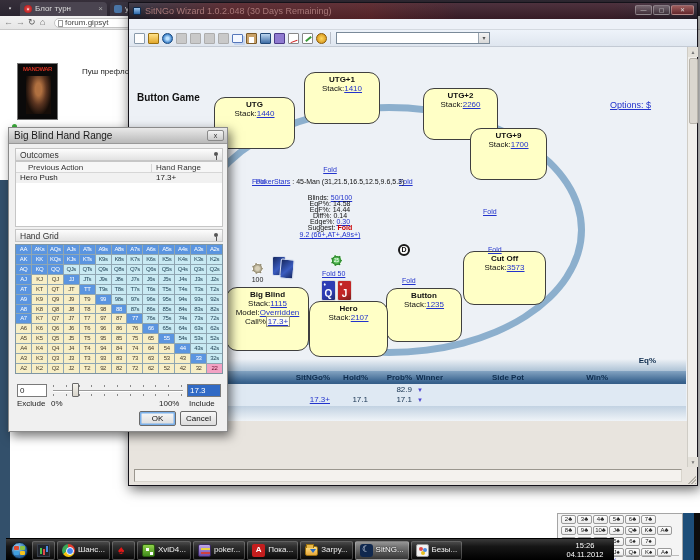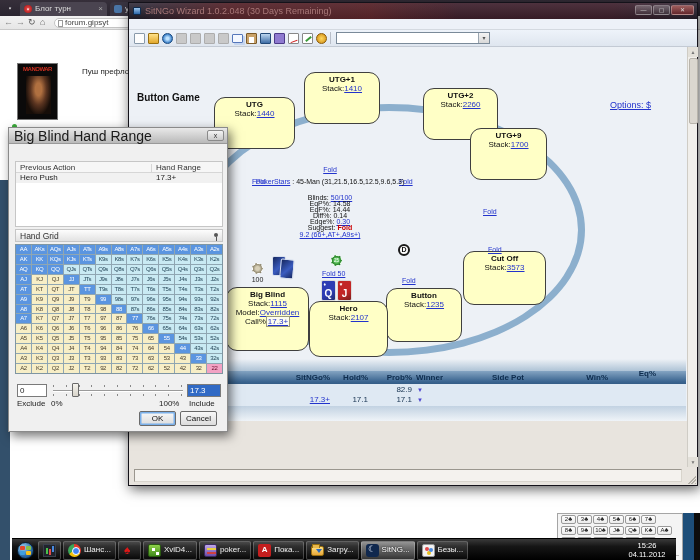--- a/index.html
+++ b/index.html
@@ -129,51 +129,51 @@
   .rrows1 { position:absolute; left:1px; top:337px; width:556px; height:22px; background:#dfe9f3; }
   .rband2 { position:absolute; left:1px; top:359px; width:556px; height:16px; background:linear-gradient(#c2d2e2,#f2f6fa); }
   .rcol { position:absolute; font-size:8px; white-space:nowrap; }
   .rcol.hd { font-weight:bold; color:#0d2c4e; top:2.5px; }
   .rcol.vl { color:#15314f; }
   .tri { color:#4f46d0; font-size:6px; }
 
   
   #dialog { position:absolute; left:8px; top:127px; width:220px; height:305px; background:#f0f0f0; border:1px solid #8a8a8a; box-shadow:3px 4px 10px rgba(0,0,0,.55); z-index:40; }
   #dlg-title { position:absolute; left:0; top:0; width:100%; height:16px; background:linear-gradient(#e9e9e9,#b9b9b9); border-bottom:1px solid #999; display:flex; align-items:center; padding-left:5px; }
-  #dlg-title-text { font-size:14px; color:#1a1a1a; }
+  #dlg-title-text { font-size:10px; color:#1a1a1a; }
   #dlg-close { position:absolute; right:3px; top:2px; width:17px; height:11px; background:linear-gradient(#f4f4f4,#cacaca); border:1px solid #8a8a8a; border-radius:2px; font-size:7px; color:#333; text-align:center; line-height:10px; }
   .grp-hdr { position:absolute; left:6px; width:208px; height:13px; background:linear-gradient(#fdfdfd,#e2e2e2); border:1px solid #c6c6c6; font-size:8.5px; color:#333; line-height:12px; padding-left:4px; }
   .pin { position:absolute; right:4px; top:3px; width:4px; height:4px; border-radius:50%; background:#555; }
   .pin::after { content:""; position:absolute; left:1.5px; top:4px; width:1px; height:4px; background:#555; }
   #grp-outcomes { top:20px; } #grp-grid { top:101px; }
   #olist { position:absolute; left:6px; top:33px; width:208px; height:66px; background:#fff; border:1px solid #c6c6c6; }
   #olist-hdr { height:11px; background:#f6f6f6; border-bottom:1px solid #d6d6d6; position:relative; }
   #olist-hdr span { position:absolute; top:2px; font-size:8px; color:#333; }
-  .oc1 { left:4px; } .oc2 { left:140px; border-left:1px solid #d6d6d6; padding-left:4px; margin-left:-5px; }
+  .oc1 { left:12px; } .oc2 { left:140px; border-left:1px solid #d6d6d6; padding-left:4px; margin-left:-5px; }
   .orow { height:10px; background:#f1f1f1; position:relative; }
   .orow span { position:absolute; top:1px; font-size:8px; color:#222; }
   #grid { position:absolute; left:6px; top:116px; width:208px; height:130px; background:#8fa6b2; border:1px solid #7f96a2; display:grid; grid-template-columns:repeat(13,1fr); grid-auto-rows:1fr; gap:1px; }
   .cell { font-size:6px; letter-spacing:-0.4px; text-align:center; line-height:9px; overflow:hidden; }
   .g1 { background:#5b95e0; color:#fff; }
   .gS { background:#c9eaf3; color:#27485a; }
   .gO { background:#f7eec6; color:#4a4030; }
   .gP { background:#f2a2c4; color:#6b1030; }
   #excl-box { position:absolute; left:8px; top:256px; width:30px; height:13px; background:#fff; border:1px solid #7a7a7a; font-size:8px; color:#222; padding:2px 0 0 2px; }
   #incl-box { position:absolute; left:178px; top:256px; width:34px; height:13px; background:#316ac5; border:1px solid #7a7a7a; font-size:8px; color:#fff; padding:2px 0 0 2px; }
   #slider { position:absolute; left:44px; top:252px; width:130px; height:20px; }
   #groove { position:absolute; left:0; top:10px; width:130px; height:2px; background:#9a9a9a; border-bottom:1px solid #fff; }
   .tick { position:absolute; width:1px; height:2px; background:#888; }
   #thumb { position:absolute; left:19px; top:3px; width:7px; height:14px; background:linear-gradient(#f6f4ee,#d8d4ca); border:1px solid #6a6a6a; border-radius:1px; }
   .sl-label { position:absolute; top:272px; font-size:8px; color:#222; }
   #lbl-exclude { left:8px; } #lbl-0 { left:42px; } #lbl-100 { left:150px; } #lbl-include { left:180px; }
   .dbtn { position:absolute; top:283px; width:37px; height:15px; background:linear-gradient(#f8f8f8,#dcdcdc); border:1px solid #6a6a6a; border-radius:2px; font-size:8px; color:#111; text-align:center; line-height:13px; }
   #btn-ok { left:130px; box-shadow:inset 0 0 0 1.5px #7ab0ea; } #btn-cancel { left:171px; }
 
   
-  #taskbar { position:absolute; left:12px; top:538px; width:664px; height:22px; background:linear-gradient(#3a3a3a,#161616 35%,#000); border-top:1px solid #000; z-index:90; }
+  #taskbar { position:absolute; left:6px; top:538px; width:608px; height:22px; background:linear-gradient(#3a3a3a,#161616 35%,#000); border-top:1px solid #000; z-index:90; }
   #tb-apps { position:absolute; left:2px; top:1px; height:20px; display:flex; gap:2px; align-items:center; }
   .app { height:19px; display:flex; align-items:center; gap:3px; padding:0 4px; background:linear-gradient(rgba(255,255,255,.14),rgba(255,255,255,.03)); border:1px solid rgba(255,255,255,.22); border-radius:2px; }
   .app.active { background:linear-gradient(rgba(255,255,255,.5),rgba(255,255,255,.2)); }
   .app-label { font-size:8px; color:#f0f0f0; white-space:nowrap; }
   .app.active .app-label { color:#fff; text-shadow:0 0 2px #000; }
   #start-orb { width:22px; height:19px; display:flex; align-items:center; justify-content:center; }
   #orb { width:17px; height:17px; border-radius:50%; background:radial-gradient(circle at 35% 30%, #9fd4f2, #2a6aa8 60%, #123a66); border:1px solid #0a2236; display:grid; grid-template-columns:5px 5px; grid-auto-rows:4px; gap:1px; place-content:center; }
   .flag { border-radius:1px; }
   .flag.r { background:#e3482c; } .flag.g { background:#8ac244; } .flag.b { background:#3f9fe0; } .flag.y { background:#f6c31c; }
   .ic { width:13px; height:13px; position:relative; flex:0 0 13px; }
@@ -406,21 +406,21 @@
       <div class="rrows1"></div>
       <div class="rband2"></div>
 
       <div id="results-layer" style="position:absolute;left:0;top:0;width:100%;height:100%;pointer-events:none;">
           <span class="rcol hd" style="left: 141px; width: 60px; top: 327px; text-align: right;">SitNGo%</span>
           <span class="rcol hd" style="left: 179px; width: 60px; top: 327px; text-align: right;">Hold%</span>
           <span class="rcol hd" style="left: 223px; width: 60px; top: 327px; text-align: right;">Prob%</span>
           <span class="rcol hd" style="left: 287px; width: 52px; top: 327px; text-align: left;">Winner</span>
           <span class="rcol hd" style="left: 363px; width: 60px; top: 327px; text-align: left;">Side Pot</span>
           <span class="rcol hd" style="left: 419px; width: 60px; top: 327px; text-align: right;">Win%</span>
-          <span class="rcol hd" style="left: 467px; width: 60px; top: 323px; text-align: right;">Eq%</span>
+          <span class="rcol hd" style="left: 467px; width: 60px; top: 310px; text-align: right;">Eq%</span>
           <span class="rcol vl" style="left: 223px; width: 60px; top: 339px; text-align: right;">82.9</span>
           <span class="rcol tri" style="left: 288px; top: 340px;">▼</span>
           <span class="rcol vl" style="left: 141px; width: 60px; top: 349px; text-align: right;"><a class="lnk" style="font-size: 8px;">17.3+</a></span>
           <span class="rcol vl" style="left: 179px; width: 60px; top: 349px; text-align: right;">17.1</span>
           <span class="rcol vl" style="left: 223px; width: 60px; top: 349px; text-align: right;">17.1</span>
           <span class="rcol tri" style="left: 288px; top: 350px;">▼</span>
         </div>
     </div>
 
     <div id="wbottom">
@@ -431,20 +431,24 @@
       <span class="scr-arrow" style="top:0;">▲</span>
       <span id="scr-thumb"></span>
       <span class="scr-arrow" style="bottom:0;">▼</span>
     </div>
   </div>
 
   <div id="dialog">
     <div id="dlg-title">
       <span id="dlg-title-text">Big Blind Hand Range</span>
       <span id="dlg-close">x</span>
+    </div>
+    <div class="grp-hdr" id="grp-outcomes">
+      <span>Outcomes</span>
+      <span class="pin"></span>
     </div>
     <div id="olist">
       <div id="olist-hdr">
         <span class="oc1">Previous Action</span>
         <span class="oc2">Hand Range</span>
       </div>
       <div id="orow-slot">
           <div class="orow">
             <span style="left: 4px;">Hero Push</span>
             <span style="left: 140px;">17.3+</span>

